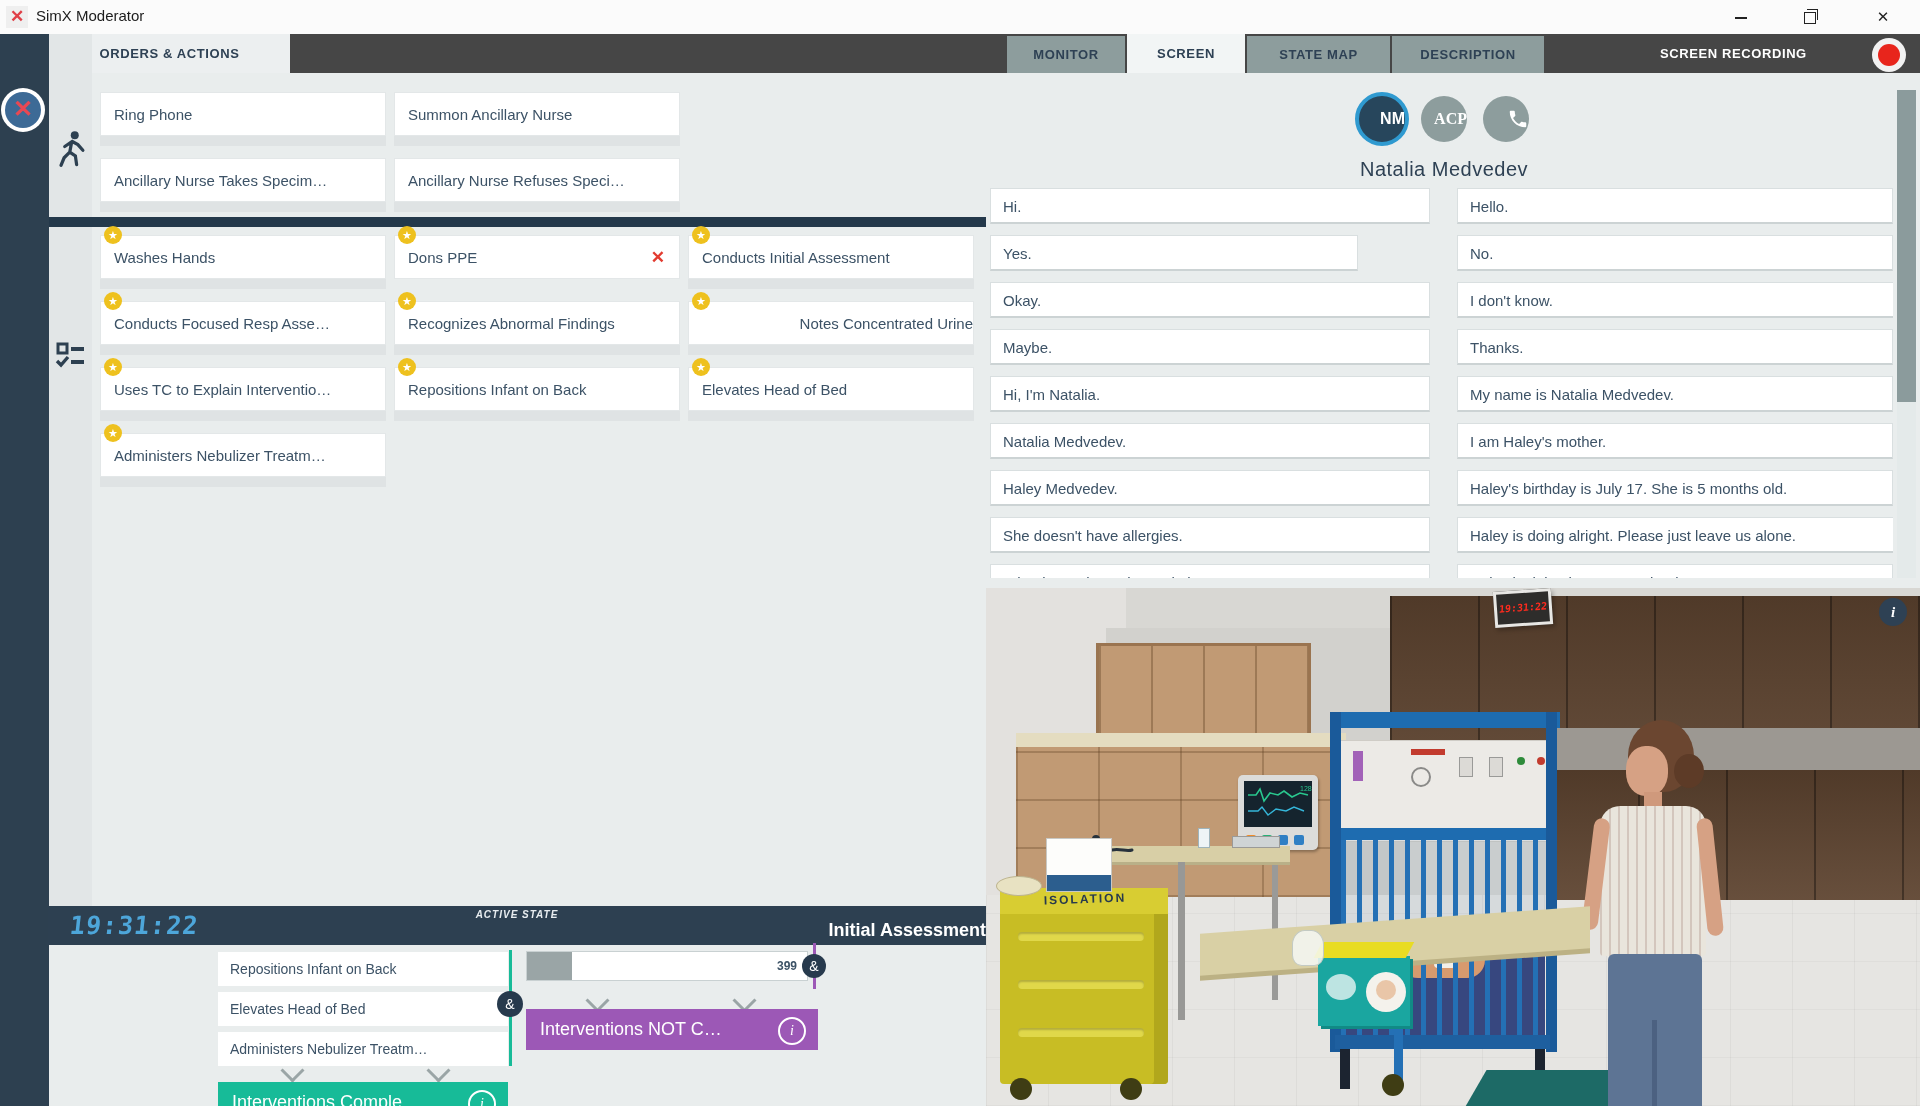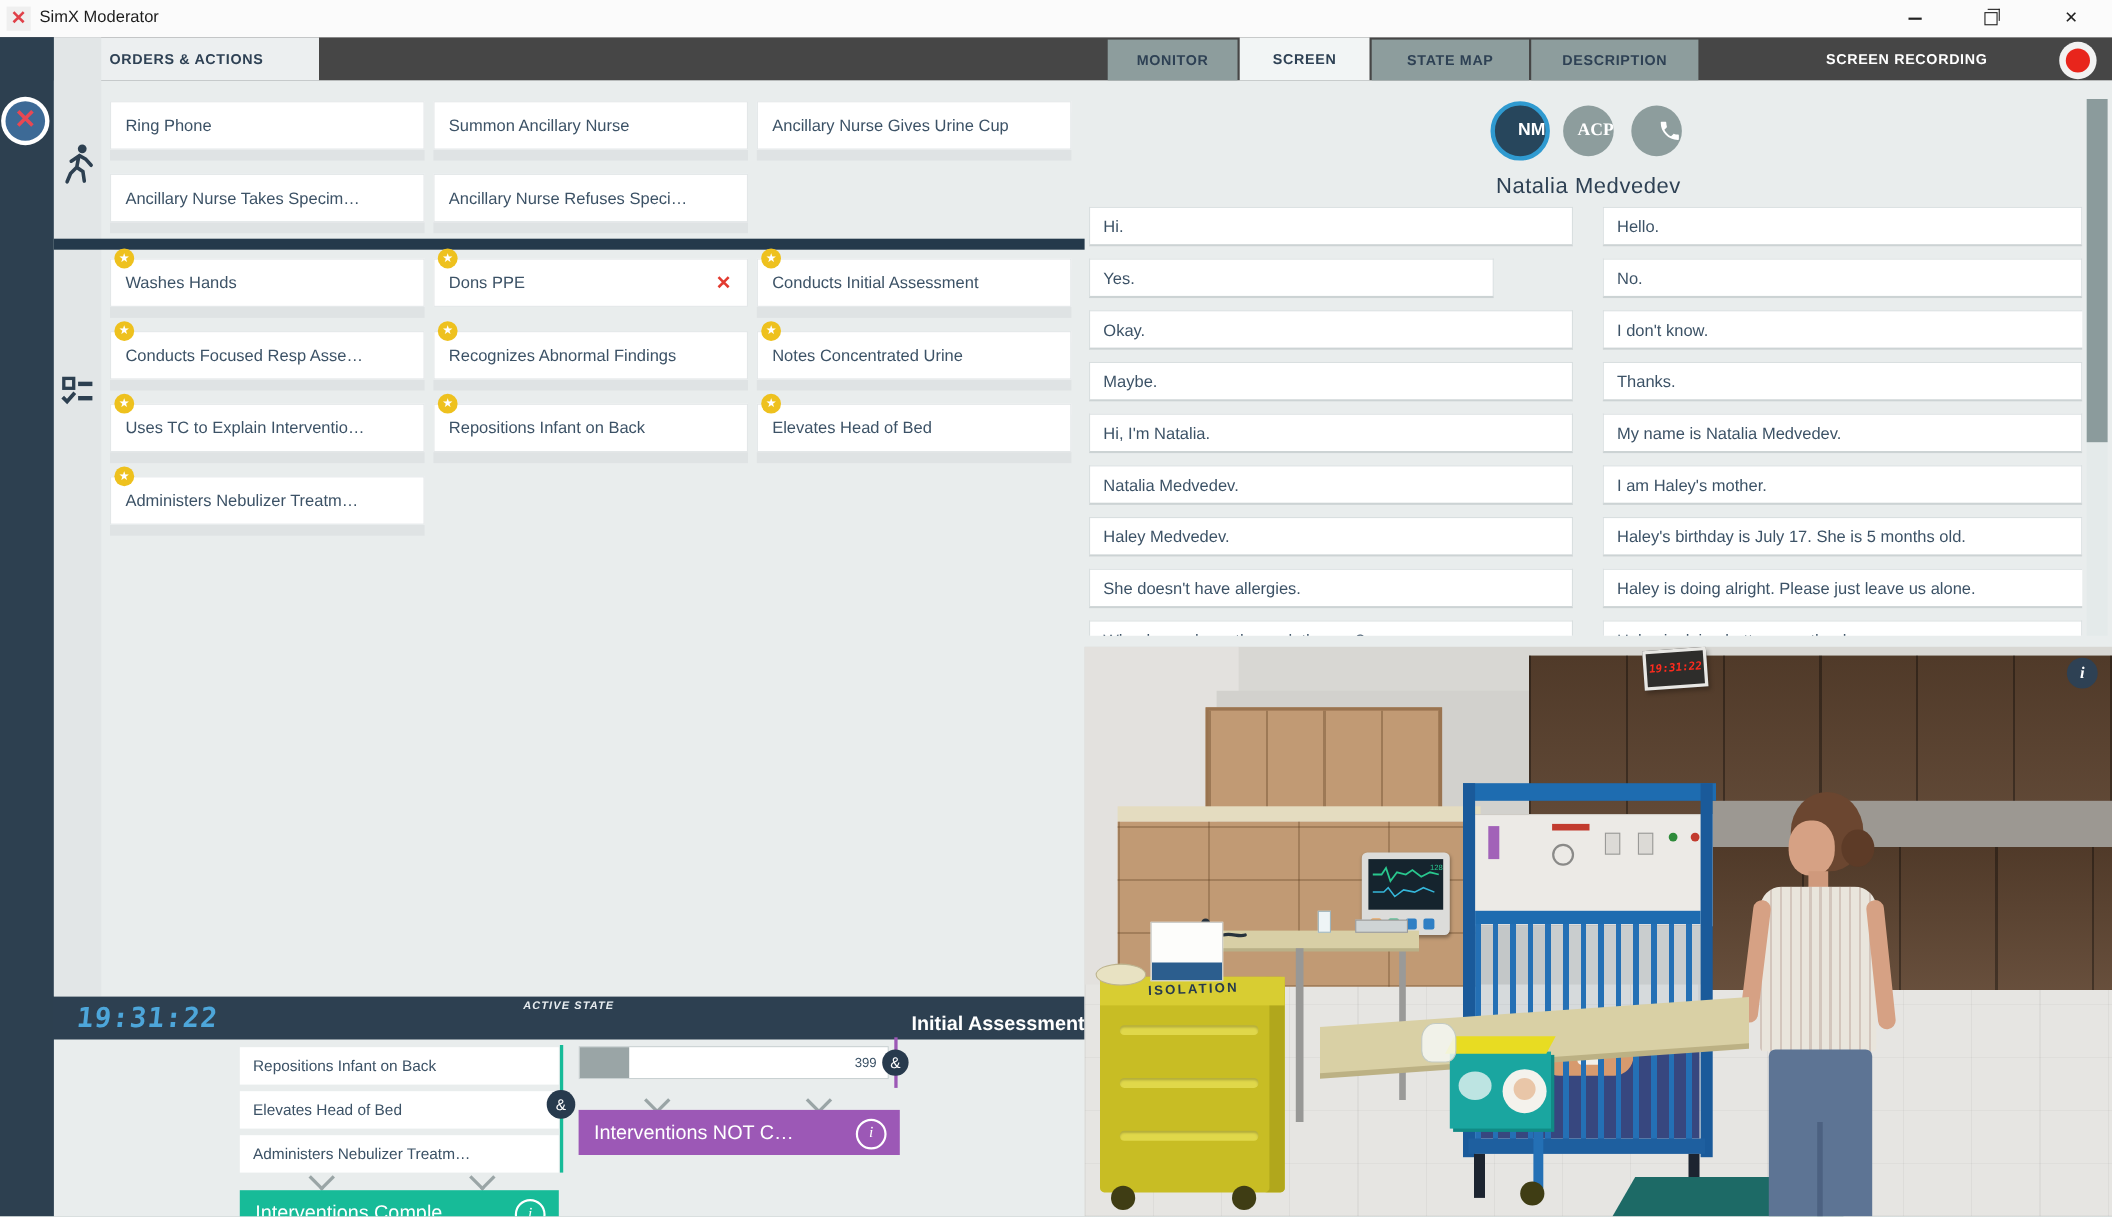--- a/index.html
+++ b/index.html
@@ -128,42 +128,41 @@
     <svg width="32" height="32" viewBox="0 0 32 32">
       <rect x="3" y="4" width="9" height="9" fill="none" stroke="#2d4051" stroke-width="3"></rect>
       <rect x="16" y="7" width="13" height="4" fill="#2d4051"></rect>
       <path d="M2 21l4 4 7-8" stroke="#2d4051" stroke-width="3.4" fill="none"></path>
       <rect x="16" y="20" width="13" height="4" fill="#2d4051"></rect>
     </svg>
   </div>
 
   <div class="abs card" style="left:100px;top:92px;">Ring Phone</div>
   <div class="abs card" style="left:394px;top:92px;">Summon Ancillary Nurse</div>
-  <div class="abs card" style="left:688px;top:92px;">Ancillary Nurse Gives Urine Cup</div>
   <div class="abs card" style="left:100px;top:158px;">Ancillary Nurse Takes Specim…</div>
   <div class="abs card" style="left:394px;top:158px;">Ancillary Nurse Refuses Speci…</div>
 
   <div class="abs card" style="left:100px;top:235px;">Washes Hands</div>
   <div class="abs star" style="left:104px;top:226px;">★</div>
 
   <div class="abs card" style="left:394px;top:235px;box-shadow:none;">
     <span>Dons PPE</span>
     <span class="cardx">✕</span>
     <span class="progress"></span>
   </div>
   <div class="abs star" style="left:398px;top:226px;">★</div>
 
   <div class="abs card" style="left:688px;top:235px;">Conducts Initial Assessment</div>
   <div class="abs star" style="left:692px;top:226px;">★</div>
 
   <div class="abs card" style="left:100px;top:301px;">Conducts Focused Resp Asse…</div>
   <div class="abs star" style="left:104px;top:292px;">★</div>
   <div class="abs card" style="left:394px;top:301px;">Recognizes Abnormal Findings</div>
   <div class="abs star" style="left:398px;top:292px;">★</div>
-  <div class="abs card" style="left:688px;top:301px;">Notes Concentrated Urine</div>
+  <div class="abs card" style="left:688px;top:301px;text-align:right;">Notes Concentrated Urine</div>
   <div class="abs star" style="left:692px;top:292px;">★</div>
 
   <div class="abs card" style="left:100px;top:367px;">Uses TC to Explain Interventio…</div>
   <div class="abs star" style="left:104px;top:358px;">★</div>
   <div class="abs card" style="left:394px;top:367px;">Repositions Infant on Back</div>
   <div class="abs star" style="left:398px;top:358px;">★</div>
   <div class="abs card" style="left:688px;top:367px;">Elevates Head of Bed</div>
   <div class="abs star" style="left:692px;top:358px;">★</div>
 
   <div class="abs card" style="left:100px;top:433px;">Administers Nebulizer Treatm…</div>
@@ -210,21 +209,21 @@
     <span class="activestate">ACTIVE STATE</span>
     <span class="statename">Initial Assessment</span>
   </div>
 
   <div class="abs flowitem" style="top:952px;">Repositions Infant on Back</div>
   <div class="abs flowitem" style="top:992px;">Elevates Head of Bed</div>
   <div class="abs flowitem" style="top:1032px;">Administers Nebulizer Treatm…</div>
   <div class="abs" style="left:509px;top:950px;width:3px;height:116px;background:#17bb98;"></div>
   <div class="abs ampbadge" style="left:497px;top:991px;">&amp;</div>
 
-  <div class="abs" style="left:526px;top:951px;width:282px;height:30px;background:#fff;border:1px solid #c9d1d2;box-sizing:border-box;">
+  <div class="abs" style="left:526px;top:951px;width:282px;height:30px;background:#fff;border:1px solid #c9d1d2;box-sizing:border-box;font-weight:bold;">
     <span style="position:absolute;left:0;top:0;width:45px;height:28px;background:#9aa5a6;"></span>
     <span style="position:absolute;right:10px;top:0;font-size:12px;line-height:28px;color:#3c5266;">399</span>
   </div>
   <div class="abs" style="left:813px;top:943px;width:3px;height:46px;background:#9c58b6;"></div>
   <div class="abs ampbadge" style="left:802px;top:954px;width:24px;height:24px;line-height:24px;">&amp;</div>
 
   <div class="abs chev" style="left:589px;top:992px;"></div>
   <div class="abs chev" style="left:736px;top:992px;"></div>
 
   <div class="abs bigbtn" style="left:526px;top:1009px;width:292px;background:#9c58b6;">

